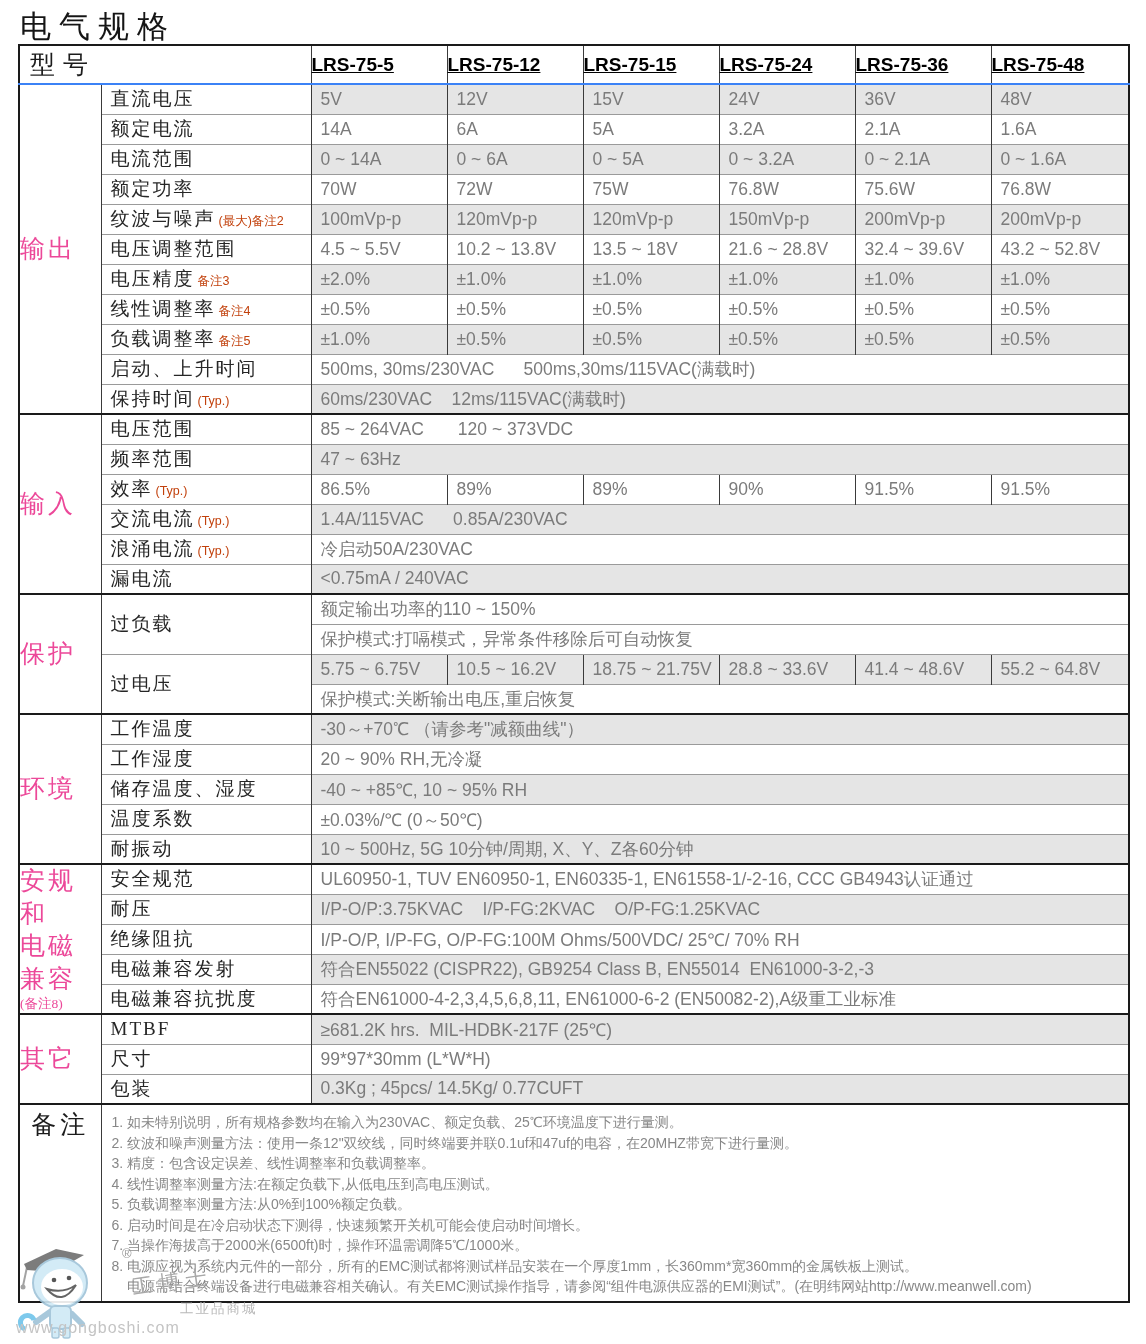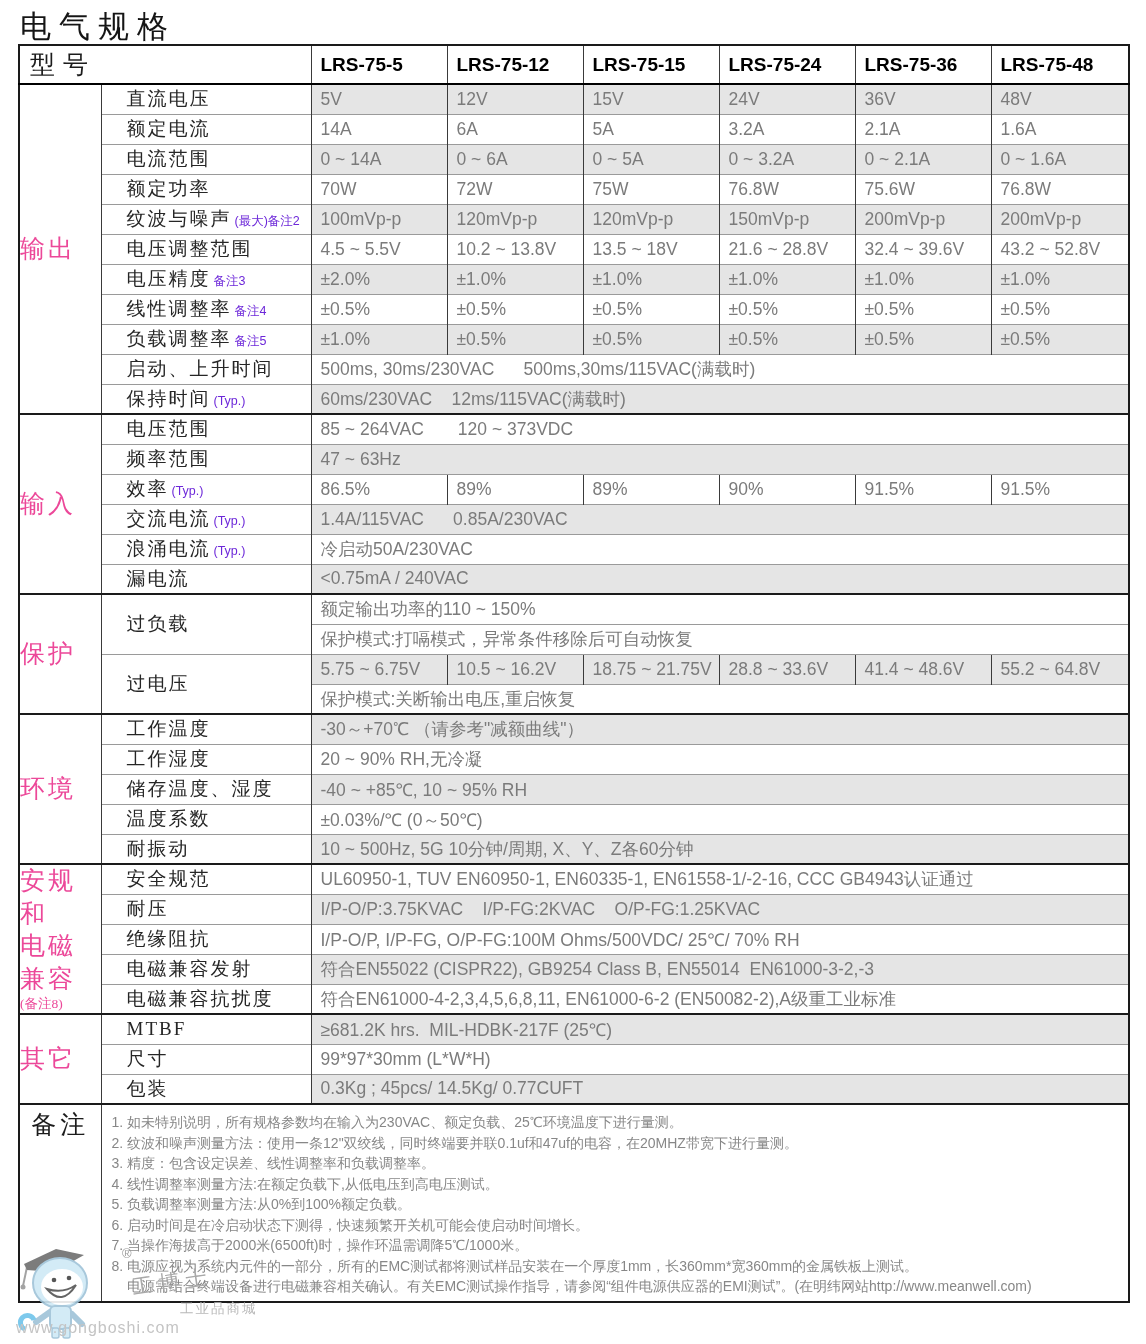--- a/index.html
+++ b/index.html
@@ -12,45 +12,45 @@
     font-family:"Liberation Serif", serif;
     font-size:31px;color:#151515;letter-spacing:8px;
   }
   table.spec{
     position:absolute;left:18px;top:44px;width:1110px;
     border-collapse:collapse;table-layout:fixed;
     border:2px solid #1a1a1a;
   }
   th,td{padding:0;vertical-align:middle;box-sizing:border-box;}
   thead th{
-    height:39px;border-bottom:2px solid #000000;text-align:left;
+    height:39px;border-bottom:2px solid #3b82f6;text-align:left;
     background:#fff;
   }
   th.hlabel{
     font-family:"Liberation Serif", serif;font-weight:normal;
     font-size:25px;letter-spacing:8px;color:#1c1c1c;padding-left:10px;
   }
   th.model{
-    font-size:19px;color:#000;padding-left:9px;
-    border-left:1px solid #3a3a3a;font-weight:bold;
+    font-size:19px;color:#000;
+    border-left:1px solid #3a3a3a;font-weight:bold;text-decoration:underline;
   }
   td.sec{
     font-family:"Liberation Serif", serif;
     font-size:25px;color:#ec4899;letter-spacing:3px;line-height:1.3;
   }
   td.sec .sec-small{font-size:13.5px;letter-spacing:0;}
   tr.sec-start td{border-top:2px solid #1a1a1a;}
   td.lbl{
     border-left:1px solid #3a3a3a;border-top:1px solid #9a9a9a;
     font-family:"Liberation Serif", serif;font-size:19px;color:#262626;
-    letter-spacing:2px;padding-left:25px;text-align:left;
+    letter-spacing:2px;padding-left:9px;text-align:left;
   }
   td.lbl .sfx{
     font-family:"Liberation Sans", sans-serif;
-    font-size:12.5px;letter-spacing:0;color:#6d28d9;margin-left:3px;
+    font-size:12.5px;letter-spacing:0;color:#c2410c;margin-left:3px;
   }
   td.val{
     height:30px;
     border-left:1px solid #3a3a3a;border-top:1px solid #9a9a9a;
     font-size:17.5px;color:#7b7b7b;padding-left:9px;text-align:left;
     white-space:pre;
   }
   td.shade{background:#e5e5e5;}
   td.notes-label{
     vertical-align:top;text-align:center;padding-top:3px;

